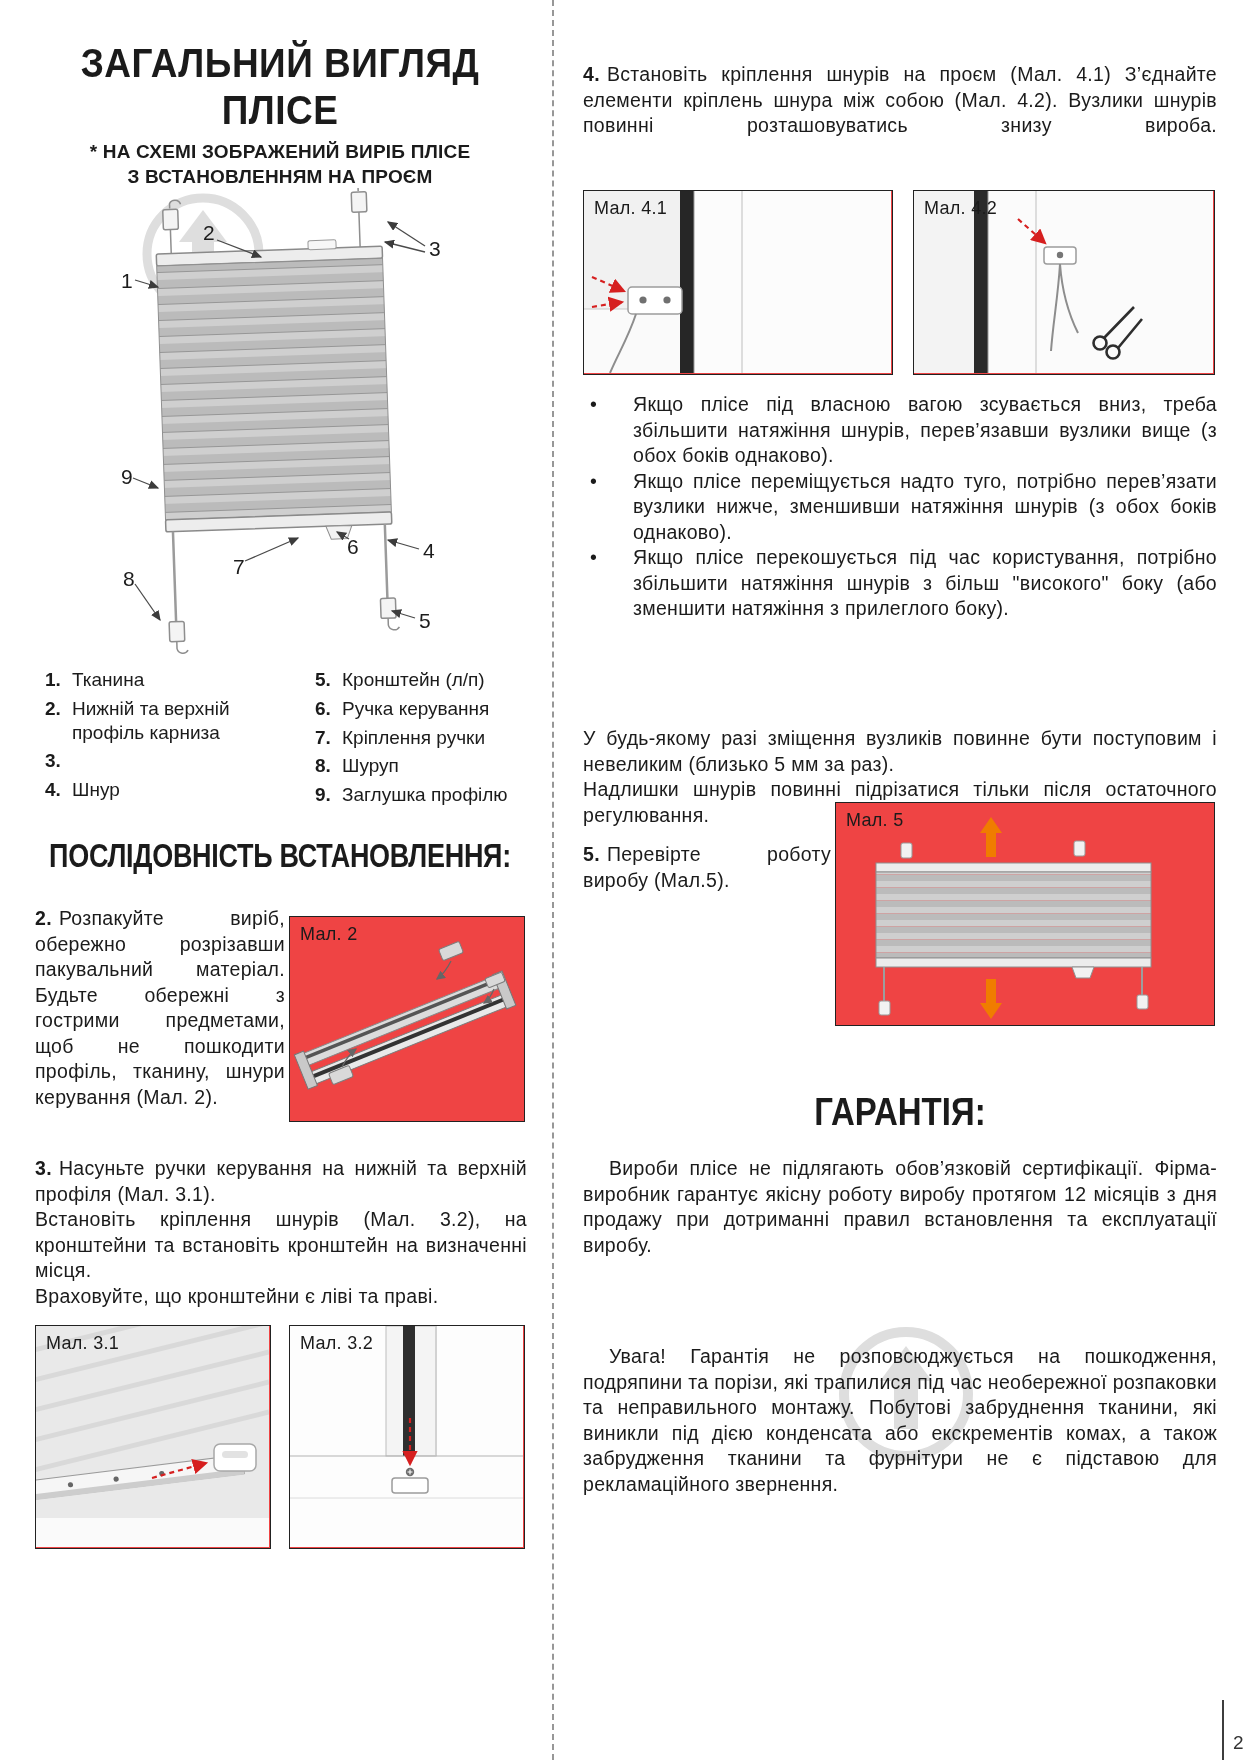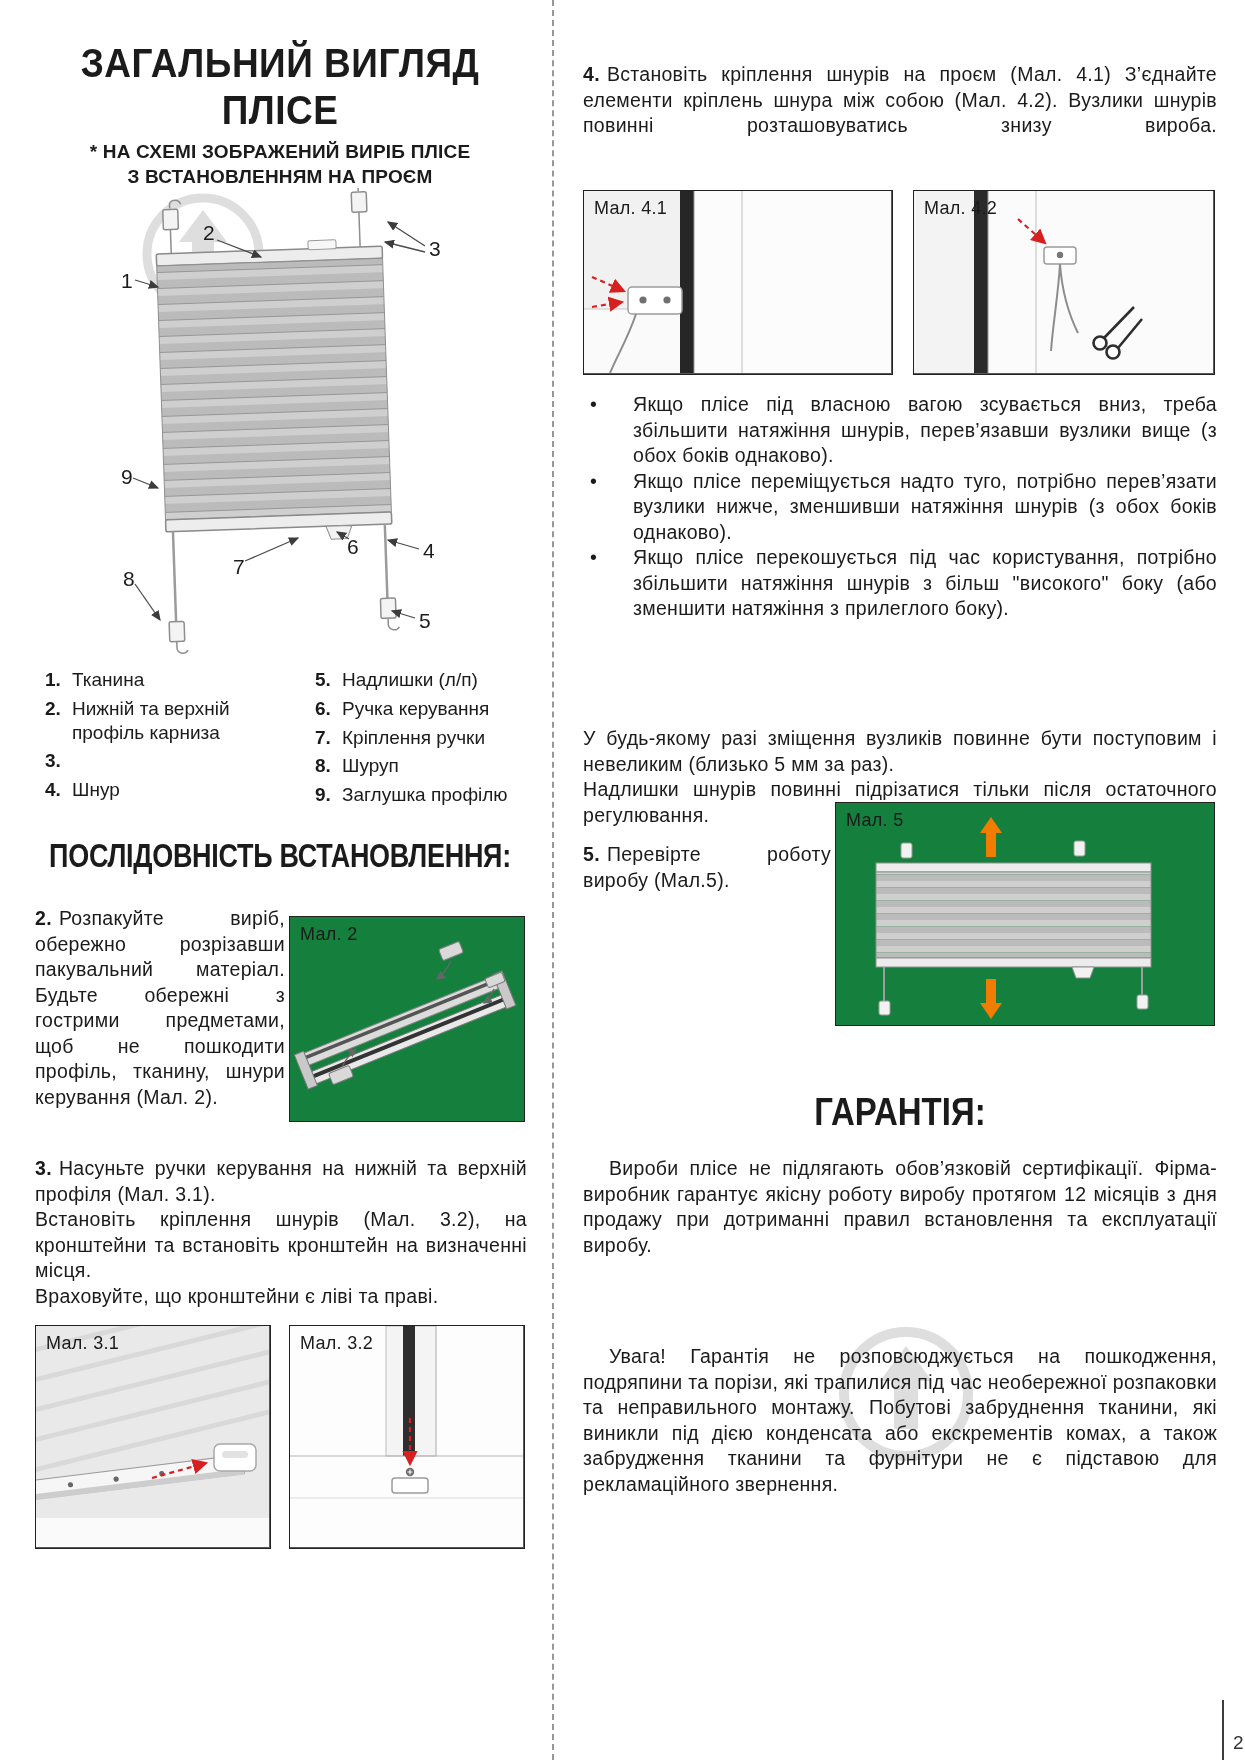--- a/index.html
+++ b/index.html
@@ -38,21 +38,21 @@
   .note  { left:583px; top:726px; width:634px; }
   .step5 { left:583px; top:842px; width:248px; }
   .wp1   { left:583px; top:1156px; width:634px; text-indent:26px; z-index:2; }
   .wp2   { left:583px; top:1296px; width:634px; text-indent:26px; z-index:2;margin-top:48px; }
 
   .bullets { left:583px; top:392px; width:634px; }
   .bullet  { display:flex; }
   .bullet .dot { flex:none; width:50px; padding-left:7px; font-size:19.5px; line-height:1.31; }
   .bullet p { flex:1; }
 
-  .fig { position:absolute; border:1.5px solid #222; background:#15803d; overflow:hidden; }
+  .fig { position:absolute; border:1.5px solid #222; background:#ef4444; overflow:hidden; }
   .fig svg { display:block; }
   .fig-label { position:absolute; top:7px; left:10px; font-size:18px; letter-spacing:.3px; z-index:3; }
   .fig2  { left:289px; top:916px;  width:236px; height:206px; }
   .fig31 { left:35px;  top:1325px; width:236px; height:224px; }
   .fig32 { left:289px; top:1325px; width:236px; height:224px; }
   .fig41 { left:583px; top:190px;  width:310px; height:185px; }
   .fig42 { left:913px; top:190px;  width:302px; height:185px; }
   .fig5  { left:835px; top:802px;  width:380px; height:224px; }
 
   .r-warranty-title { left:583px; top:1090px; width:634px; text-align:center; font-weight:bold;
@@ -155,21 +155,21 @@
         <span class="ln">3.</span>
       </div>
     <div class="li">
         <span class="ln">4.</span>
         <span class="lt">Шнур</span>
       </div>
   </div>
   <div class="abs legend-col legend-2">
     <div class="li">
         <span class="ln">5.</span>
-        <span class="lt">Надлишки (л/п)</span>
+        <span class="lt">Кронштейн (л/п)</span>
       </div>
     <div class="li">
         <span class="ln">6.</span>
         <span class="lt">Ручка керування</span>
       </div>
     <div class="li">
         <span class="ln">7.</span>
         <span class="lt">Кріплення ручки</span>
       </div>
     <div class="li">

